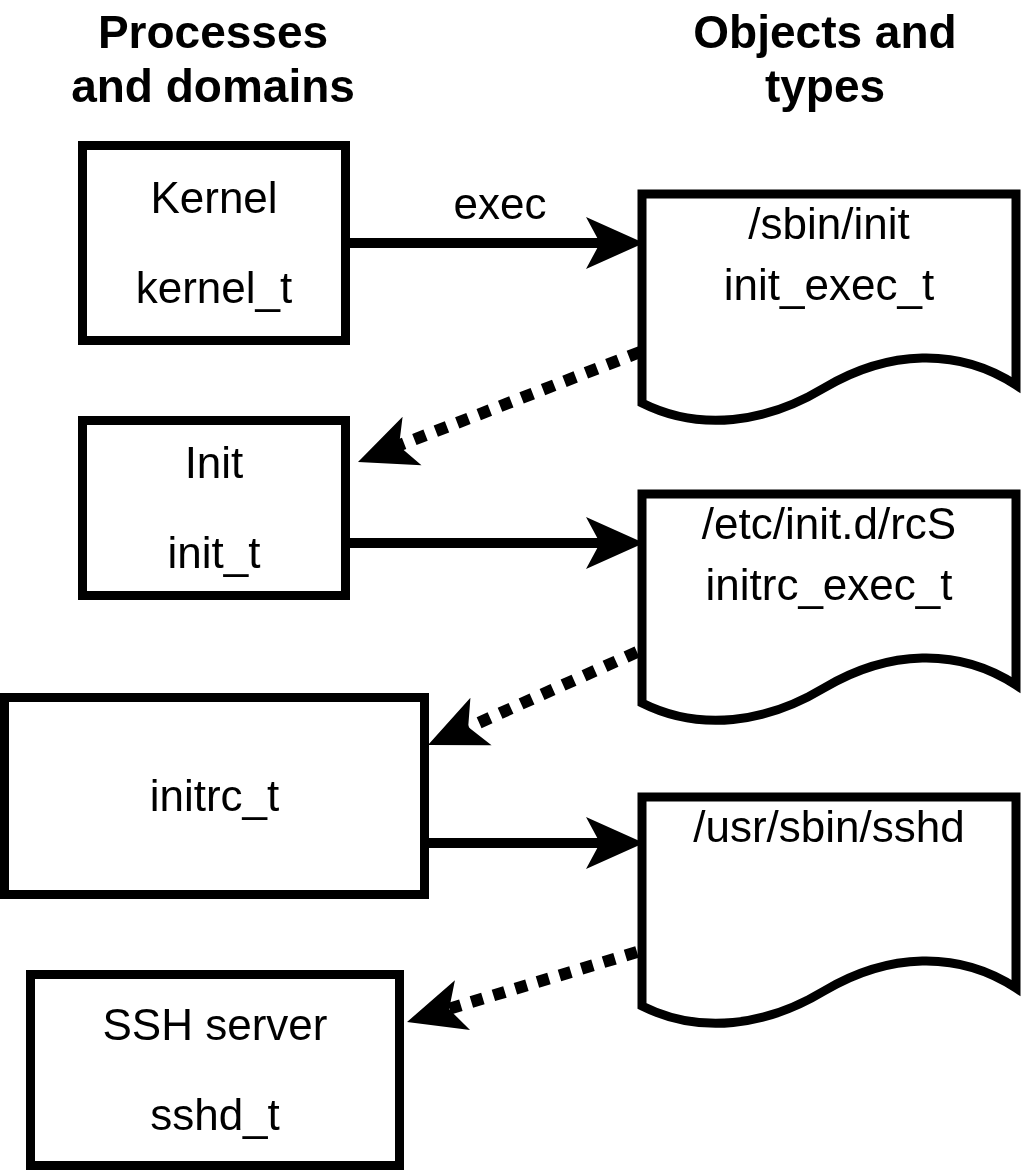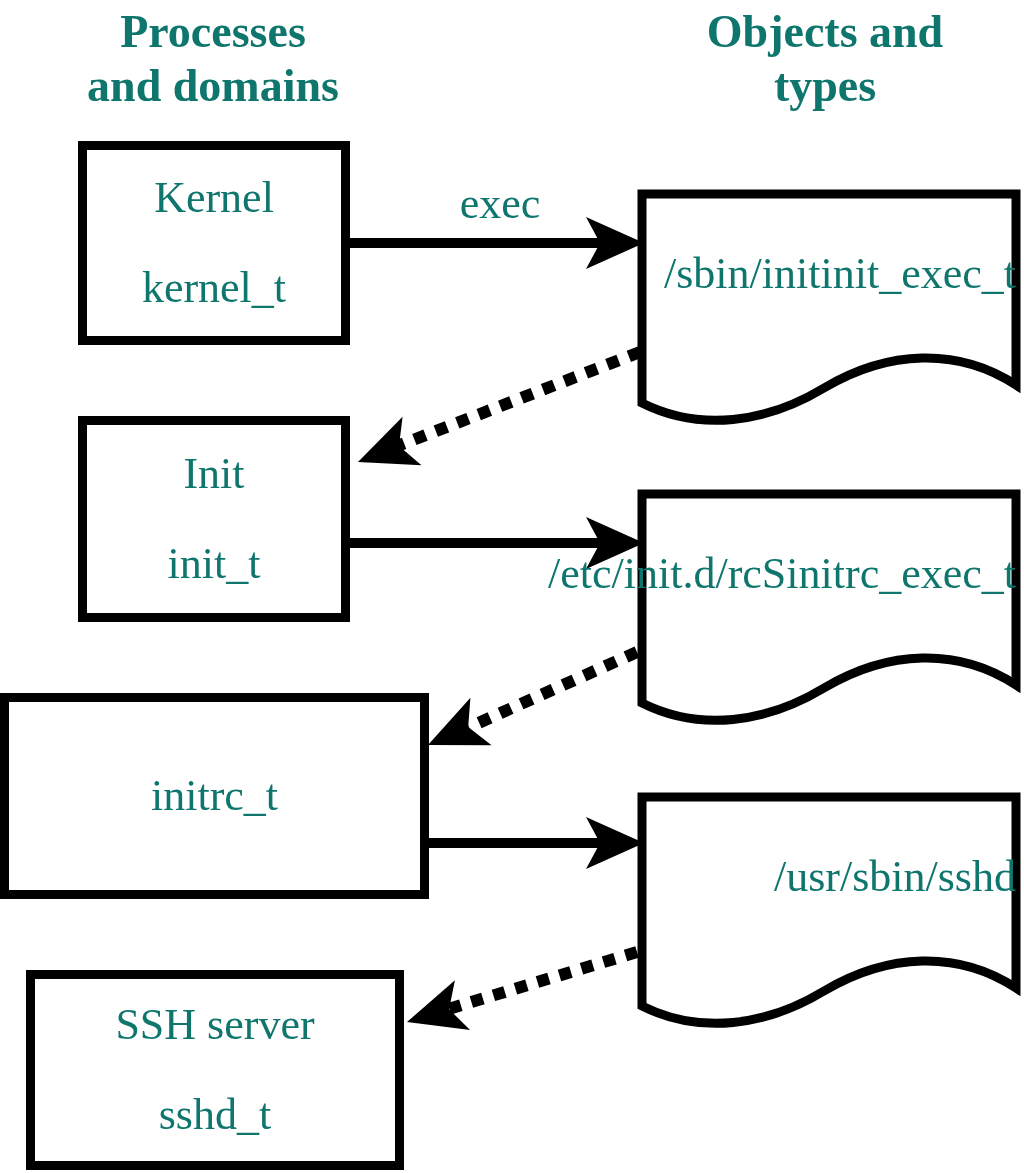--- a/index.html
+++ b/index.html
@@ -1,22 +1,22 @@
 <!DOCTYPE html>
 <html><head>
 <meta charset="utf-8">
 <style>
   html, body { margin: 0; padding: 0; background: #ffffff; }
   .canvas {
     position: relative;
     width: 1024px;
     height: 1173px;
     background: #ffffff;
-    color: #0f766e;
-    font-family: Liberation Serif, serif;
+    color: #000000;
+    font-family: Liberation Sans, sans-serif;
     overflow: hidden;
   }
   svg.diagram-layer {
     position: absolute;
     left: 0; top: 0;
     z-index: 1;
   }
   .col-header {
     position: absolute;
     z-index: 3;
@@ -39,23 +39,23 @@
     font-size: 44px;
     line-height: 1.32;
     text-align: center;
     gap: 32px;
   }
   .proc-box span { display: block; }
   .doc-label {
     position: absolute;
     z-index: 3;
     display: flex;
-    flex-direction: row;
+    flex-direction: column;
     align-items: center;
-    justify-content: flex-end;
+    justify-content: flex-start;
     font-size: 44px;
     line-height: 1.38;
     text-align: center;
   }
   .doc-label span { display: block; }
   .edge-label {
     position: absolute;
     z-index: 3;
     font-size: 44px;
     line-height: 1;
@@ -108,21 +108,21 @@
     <span>Objects and</span>
     <span>types</span>
   </div>
 
   <div class="edge-label" style="left:420px; top:182px; width:160px;">exec</div>
 
   <div class="proc-box" style="left:78px; top:141px; width:272px; height:204px;">
     <span>Kernel</span>
     <span>kernel_t</span>
   </div>
-  <div class="proc-box" style="left:78px; top:416px; width:272px; height:206px;">
+  <div class="proc-box" style="left:78px; top:416px; width:272px; height:184px;">
     <span>Init</span>
     <span>init_t</span>
   </div>
   <div class="proc-box" style="left:0px; top:693px; width:429px; height:206px;">
     <span>initrc_t</span>
   </div>
   <div class="proc-box" style="left:26px; top:970px; width:378px; height:200px;">
     <span>SSH server</span>
     <span>sshd_t</span>
   </div>

